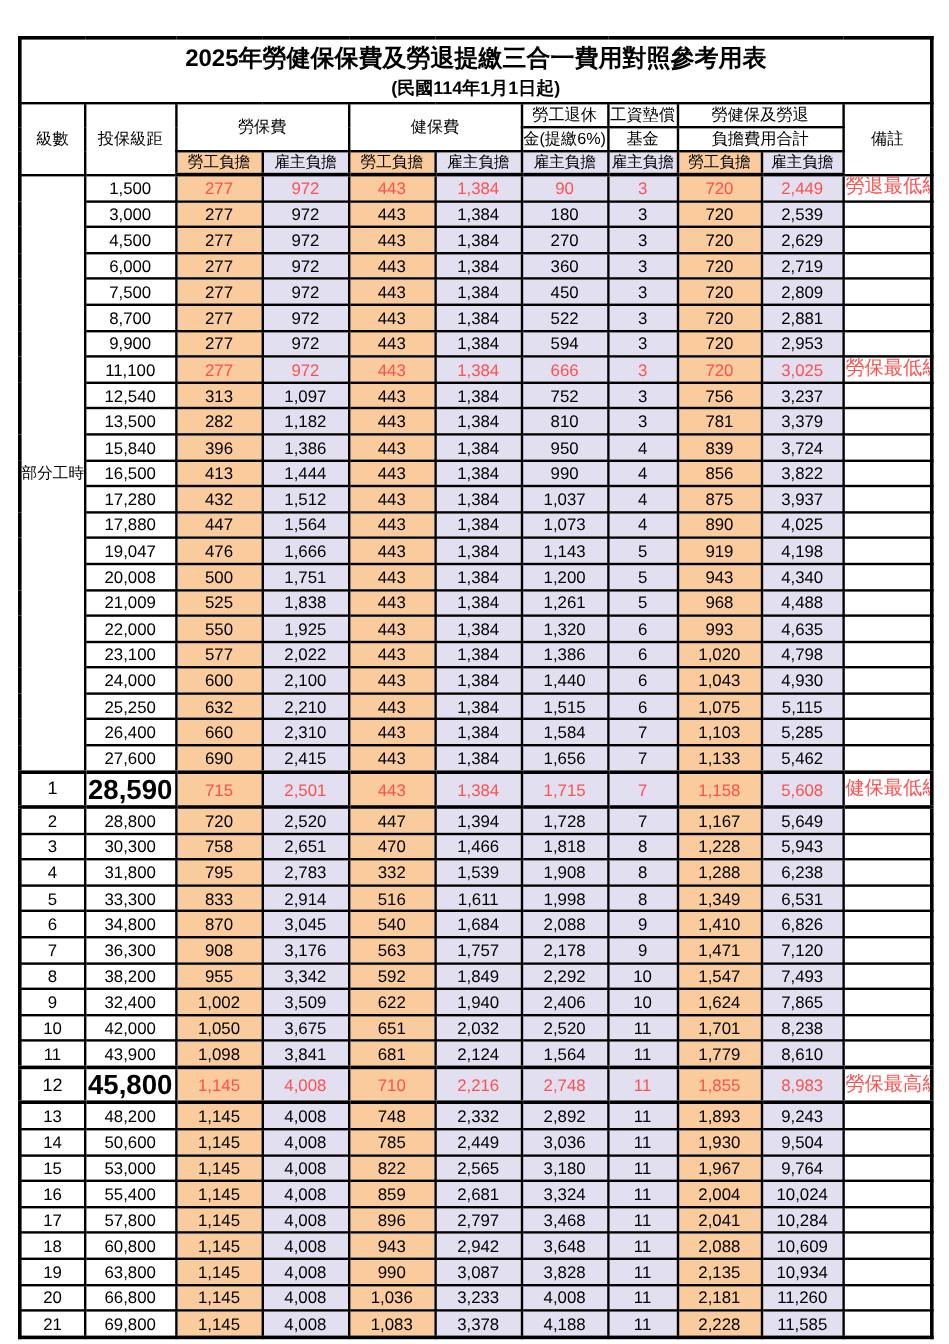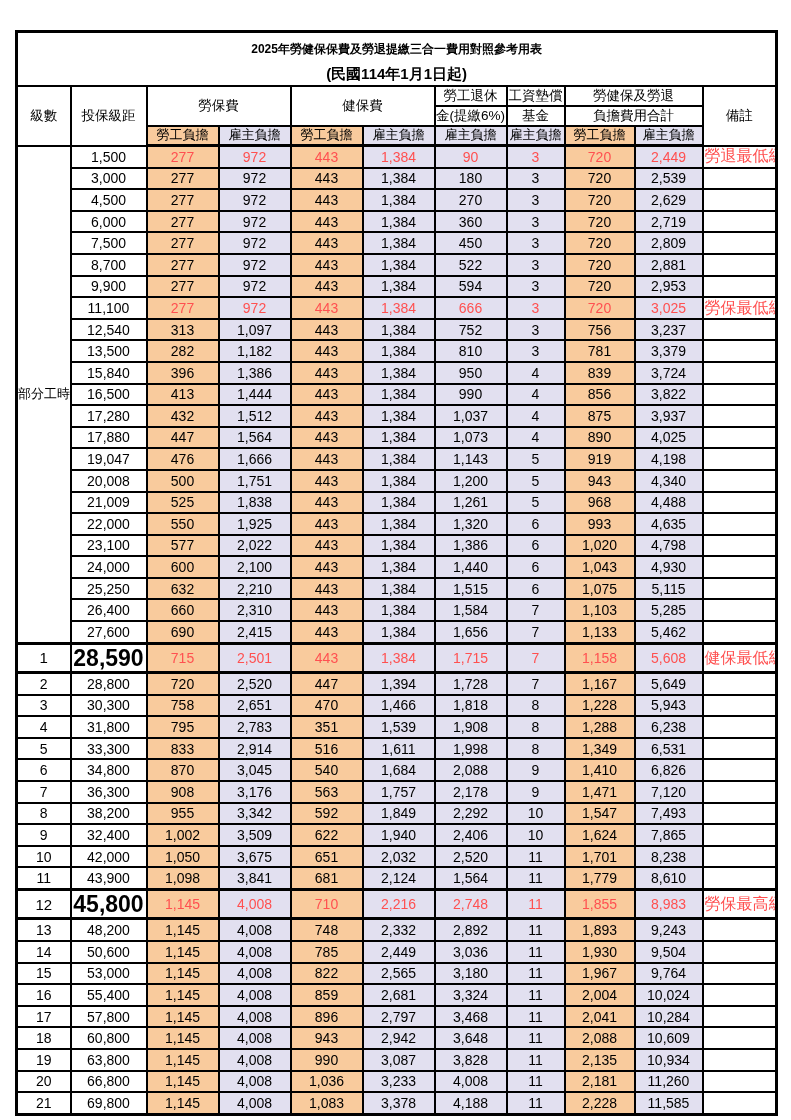--- a/index.html
+++ b/index.html
@@ -3,21 +3,21 @@
 <meta charset="utf-8">
 <style>
   html,body{margin:0;padding:0;background:#fff;}
   body{width:791px;height:1120px;font-family:"Liberation Sans",sans-serif;color:#000;}
   .page{box-sizing:border-box;padding:30px 14px 0 15px;}
   table{border-collapse:collapse;table-layout:fixed;width:762px;border:3px solid #000;}
   td{border:2px solid #000;padding:0;text-align:center;vertical-align:middle;
      white-space:nowrap;overflow:hidden;font-size:14px;line-height:1.15;}
   
   .title-cell{height:52px;}
-  .t1{font-size:12px;font-weight:700;line-height:30px;}
+  .t1{font-size:20px;font-weight:700;line-height:30px;}
   .t2{font-size:15px;font-weight:700;line-height:20px;}
   
   .ha td{height:18px;font-size:13.5px;}
   .hc td{height:17px;font-size:13px;border-bottom:3px solid #000;}
   
   tbody td{height:19.6px;}
   .fill-emp{background:#F9CB9D;}
   .fill-er{background:#E2E0F0;}
   .ptcell{font-size:13px;letter-spacing:0;text-align:center;}
   .level{font-size:14px;}
@@ -394,21 +394,21 @@
           <td class="fill-er val">8</td>
           <td class="fill-emp val">1,228</td>
           <td class="fill-er val">5,943</td>
           <td class="remark"></td>
         </tr>
         <tr>
           <td class="level">4</td>
           <td class="bracket">31,800</td>
           <td class="fill-emp val">795</td>
           <td class="fill-er val">2,783</td>
-          <td class="fill-emp val">351</td>
+          <td class="fill-emp val">332</td>
           <td class="fill-er val">1,539</td>
           <td class="fill-er val">1,908</td>
           <td class="fill-er val">8</td>
           <td class="fill-emp val">1,288</td>
           <td class="fill-er val">6,238</td>
           <td class="remark"></td>
         </tr>
         <tr>
           <td class="level">5</td>
           <td class="bracket">33,300</td>

